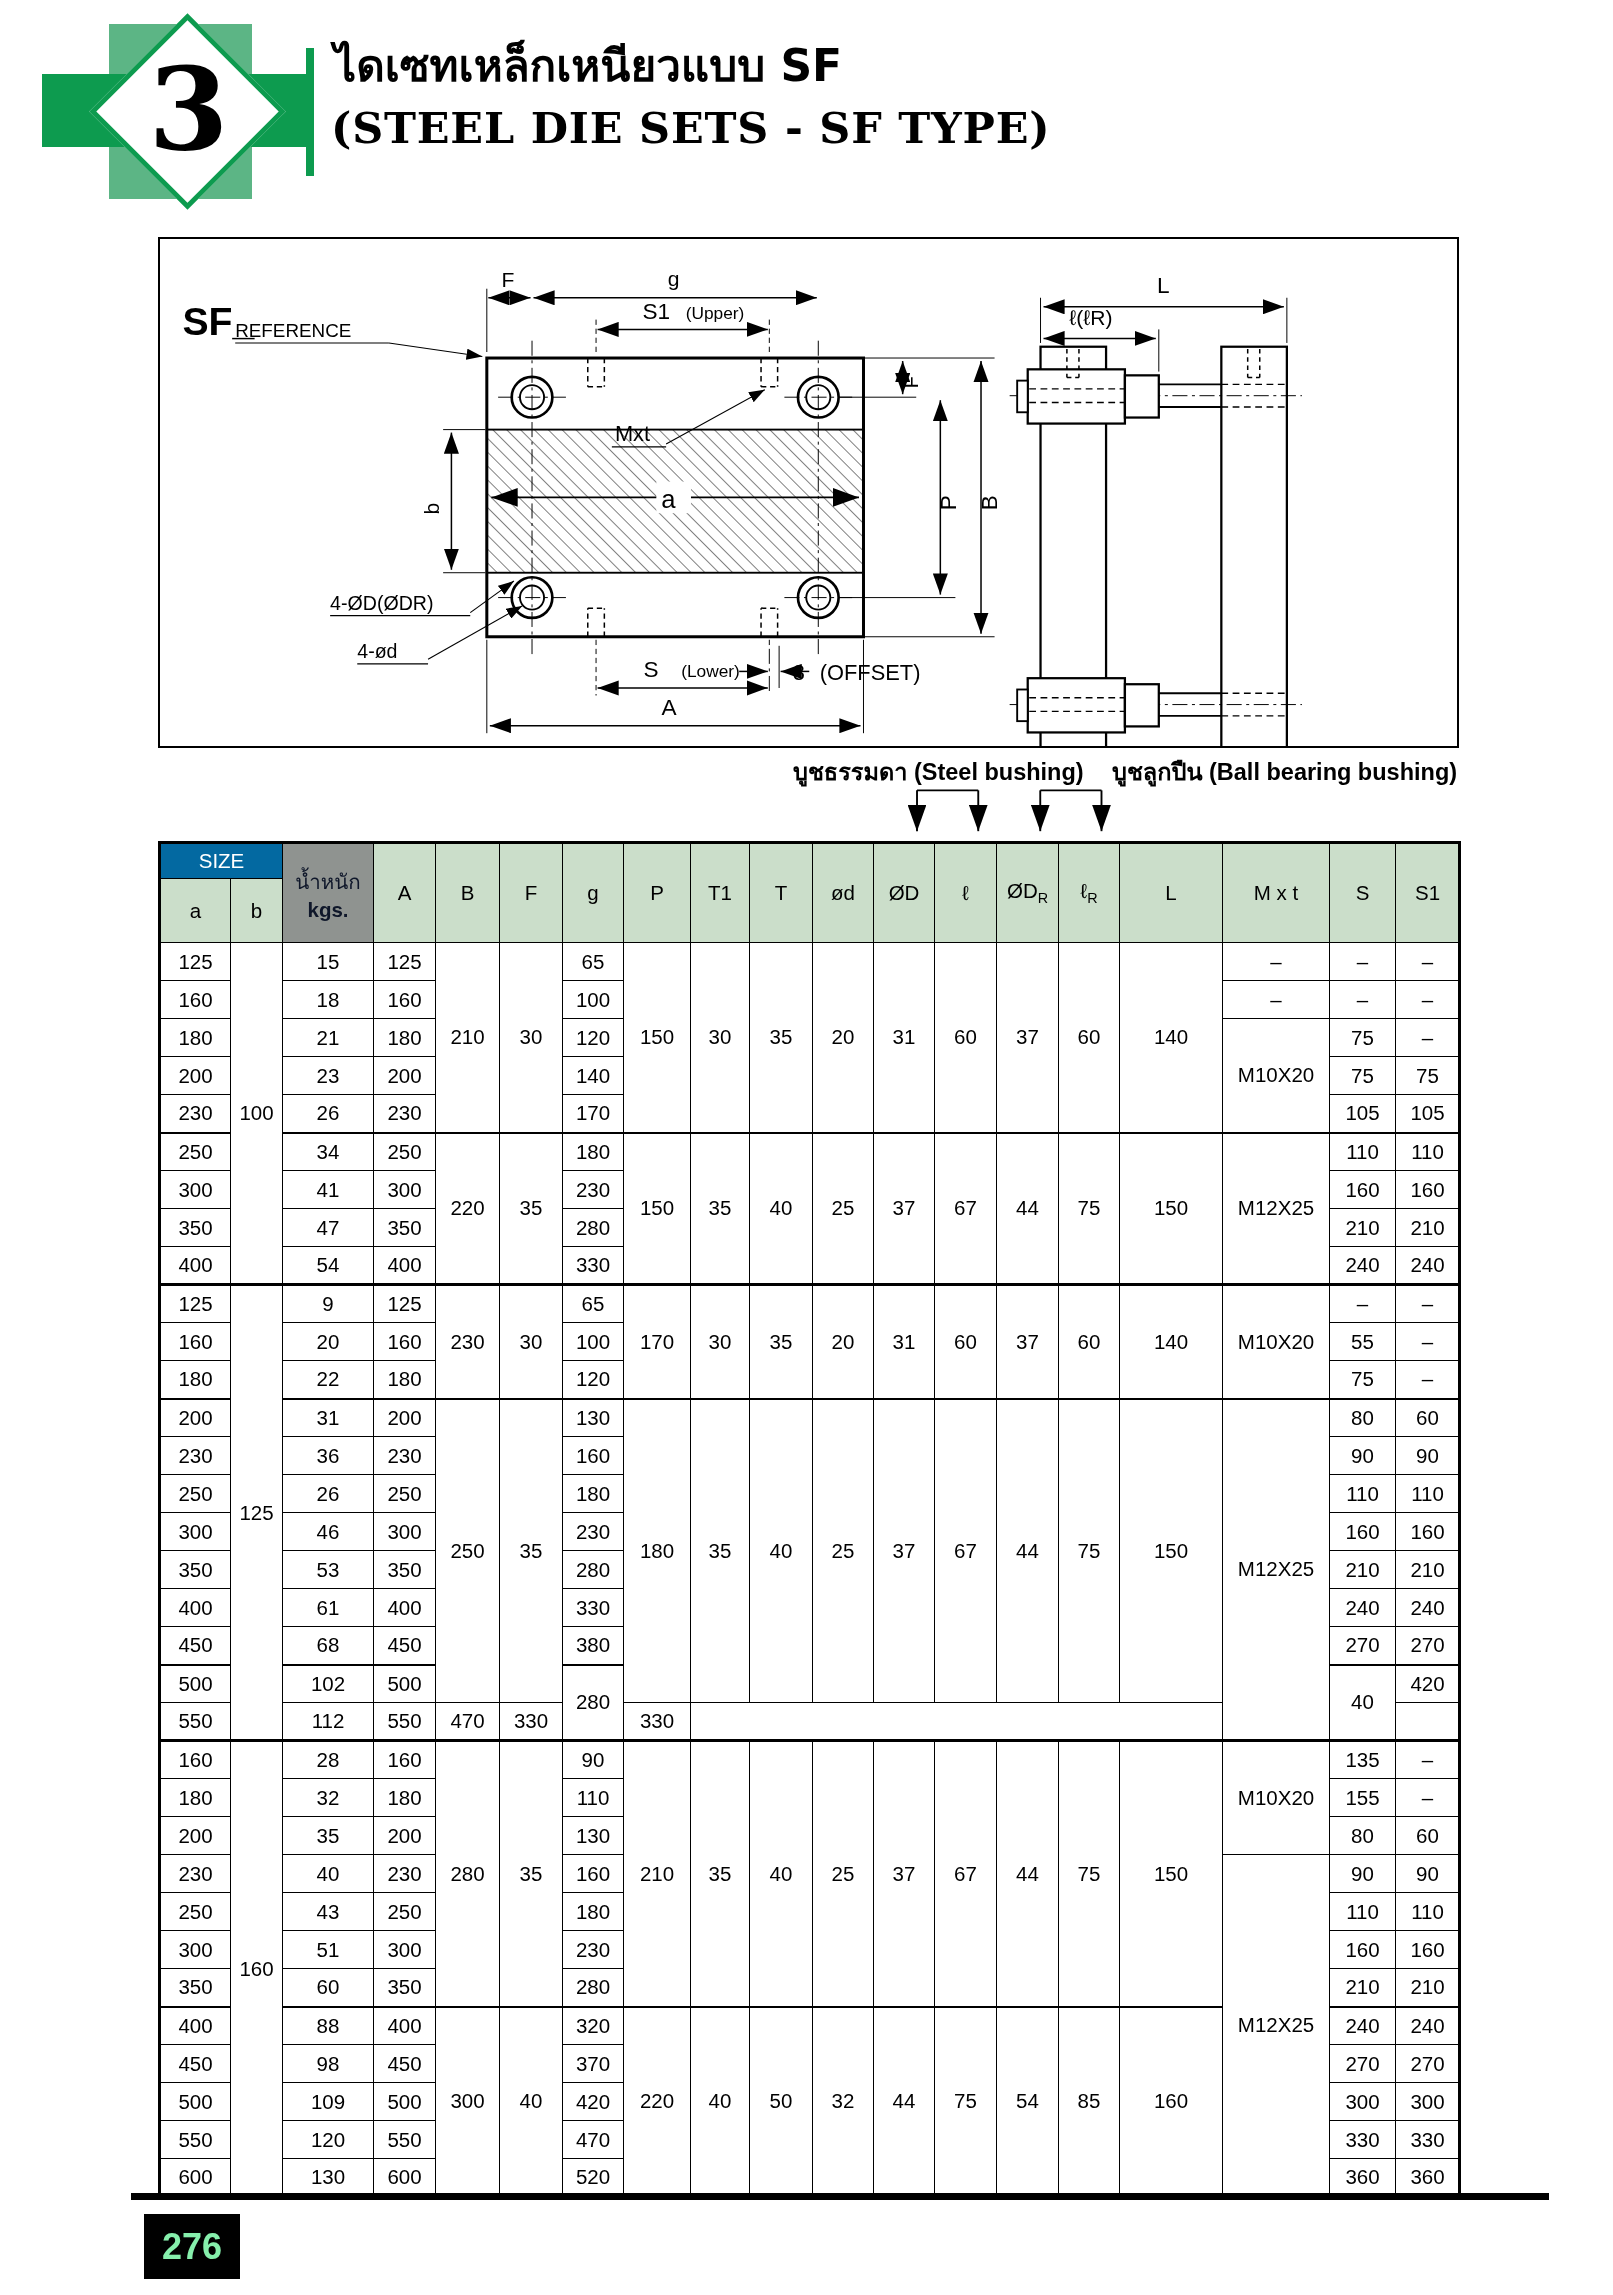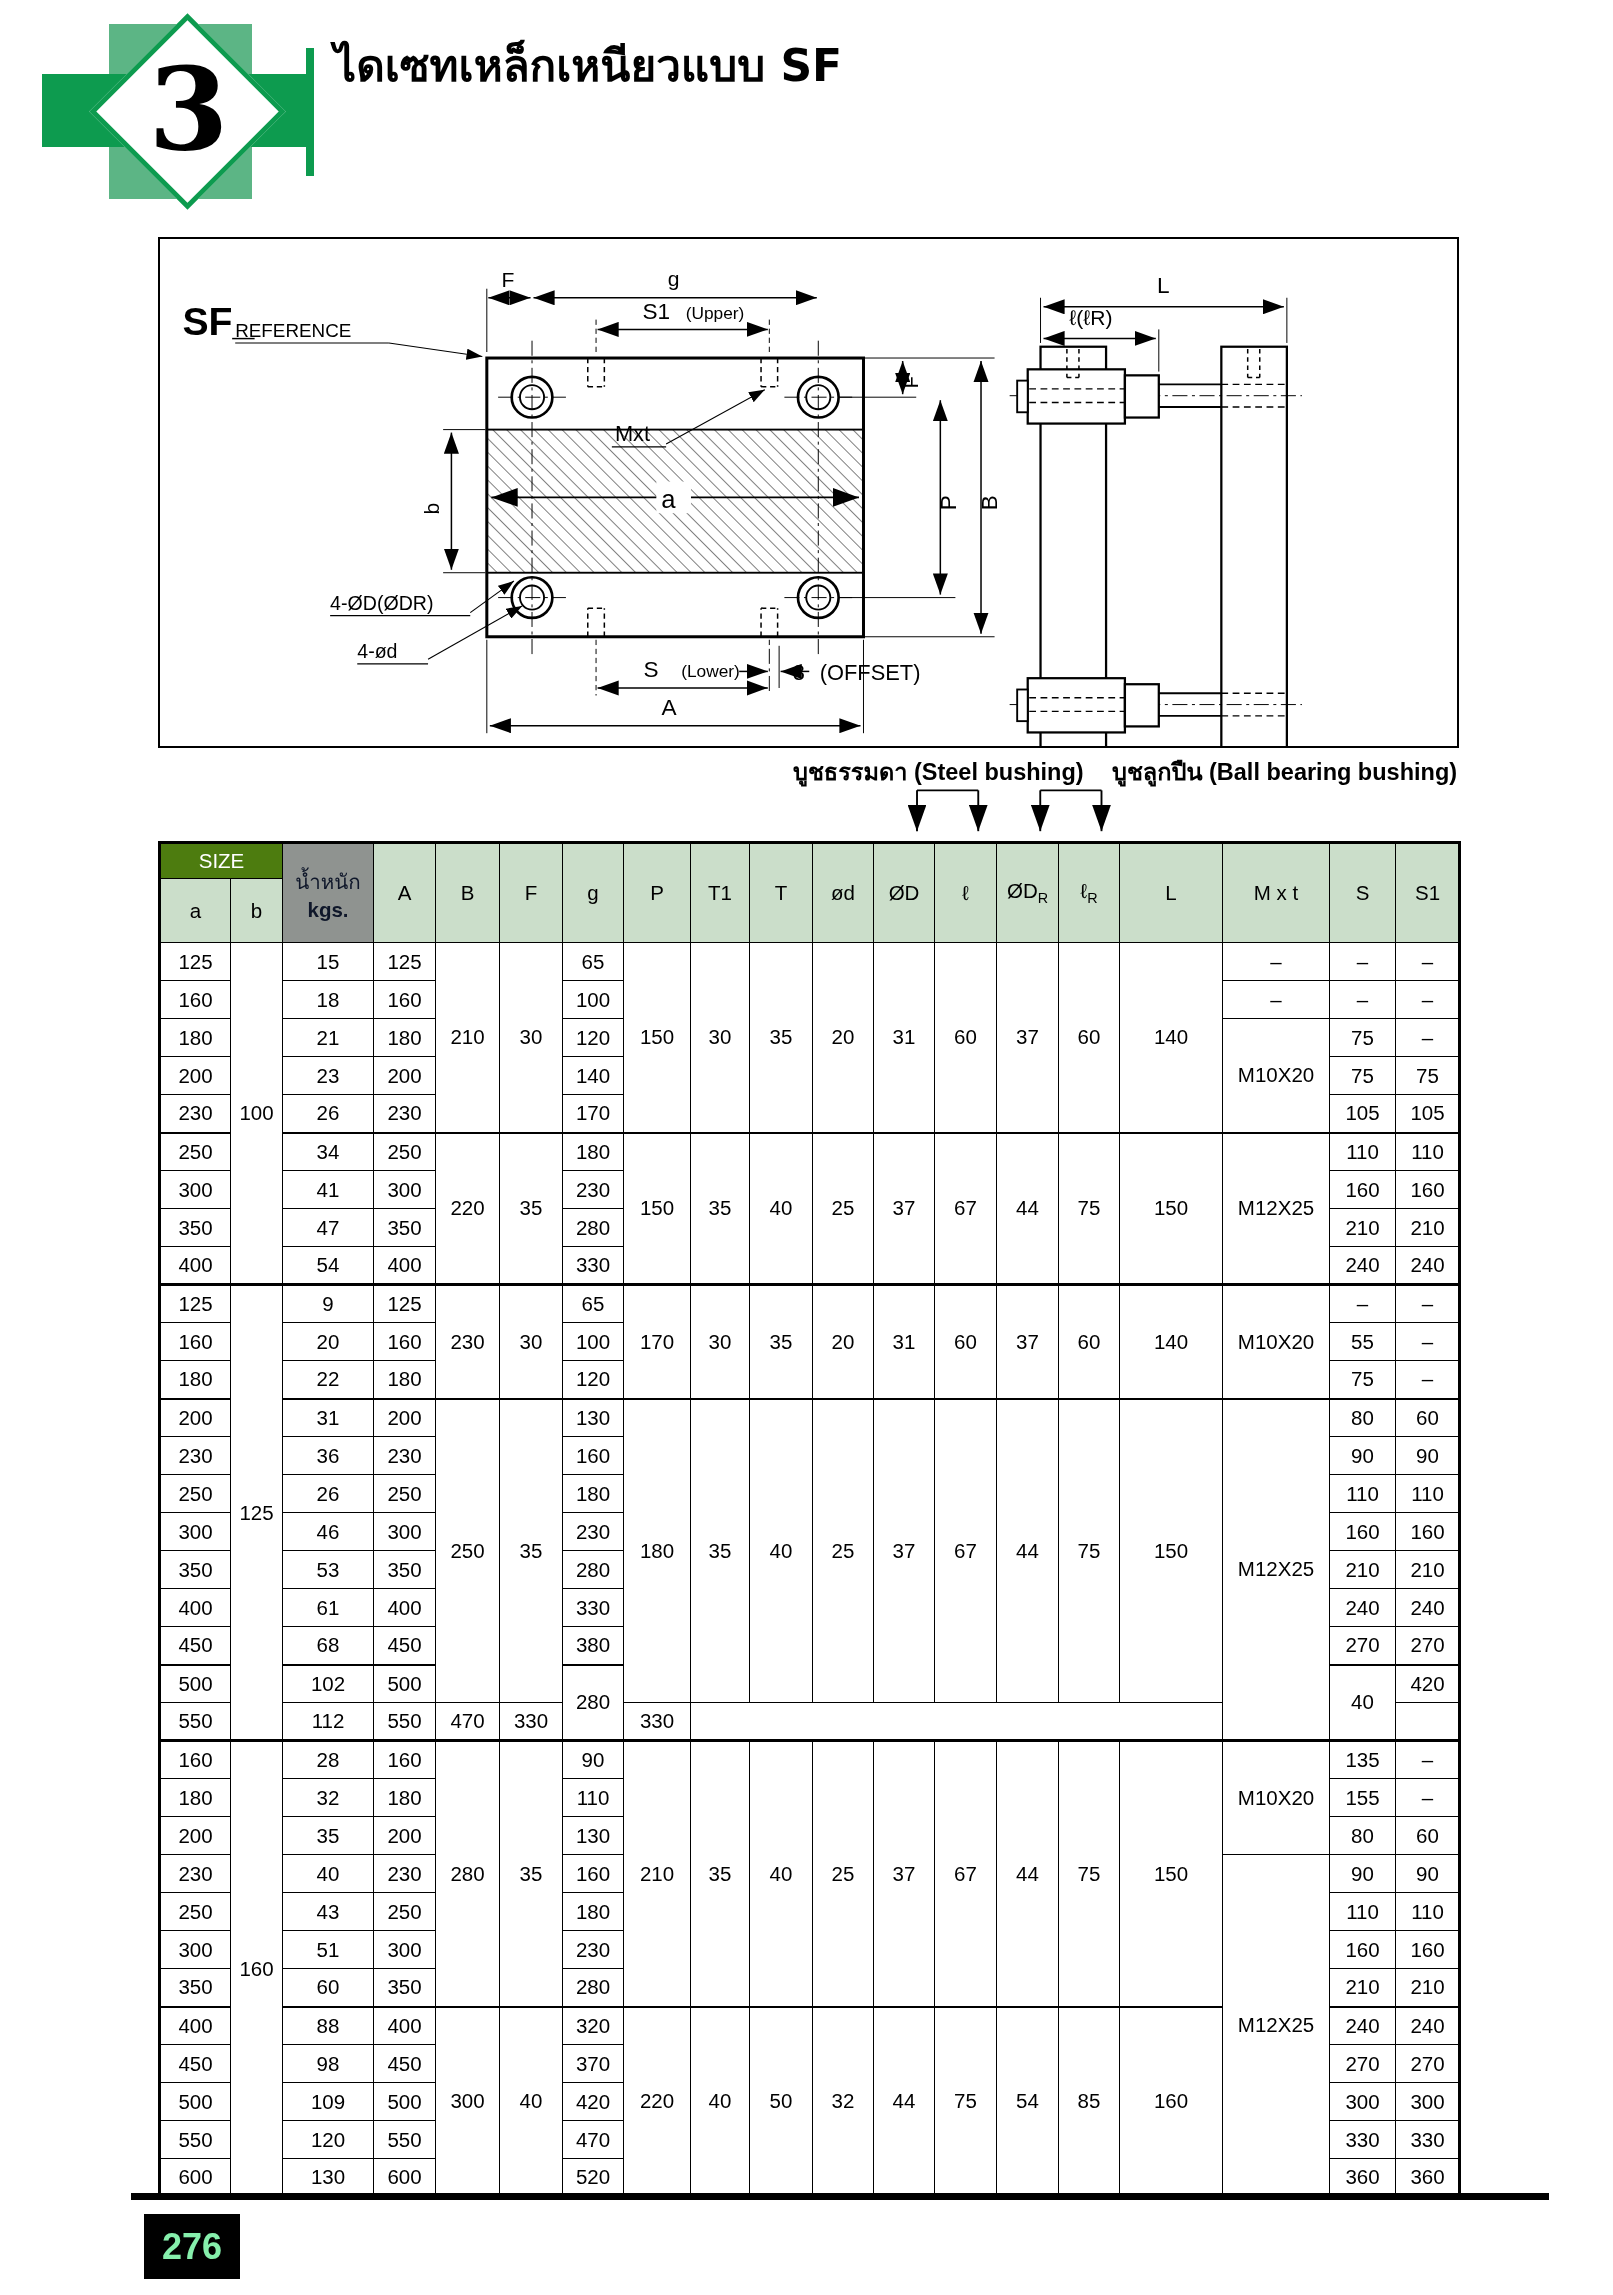--- a/index.html
+++ b/index.html
@@ -33,21 +33,21 @@
   .bushing svg{position:absolute;left:0;top:0;width:1301px;height:93px;}
 
   
   table.spec{position:absolute;left:158px;top:841px;width:1301px;border-collapse:collapse;
              table-layout:fixed;border:3.8px solid #000;}
   table.spec th,table.spec td{border:1.5px solid #000;padding:0;text-align:center;vertical-align:middle;
              font:20.5px "Liberation Sans",sans-serif;overflow:hidden;}
   table.spec thead tr.r1{height:36px;}
   table.spec thead tr.r2{height:64px;}
   table.spec tbody tr{height:38px;}
-  th.hsize{background:#4d7c0f;color:#fff;font:bold 24px "Liberation Sans",sans-serif;border-bottom-width:1.5px;}
+  th.hsize{background:#0369a1;color:#fff;font:bold 24px "Liberation Sans",sans-serif;border-bottom-width:1.5px;}
   th.hab{background:#cbdeca;font:bold 23px "Liberation Sans",sans-serif;border-bottom-width:3.8px;}
   th.hc{background:#cbdeca;font:bold 23px "Liberation Sans",sans-serif;border-bottom-width:3.8px;}
   th.hc sub{font-size:14.4px;}
   th.hgray{background:#8f9390;color:#0f172a;font:bold 20.5px "Liberation Sans",sans-serif;border-bottom-width:3.8px;}
   th.hgray .l2{font-weight:bold;}
   td.acol,td.bcol{font-weight:bold;font-size:22px;}
   tr.gt td{border-top-width:3.8px;}
   tr.st td{border-top-width:2.3px;}
 
   
@@ -63,20 +63,21 @@
 
   <div class="logo">
     <div class="sq1"></div>
     <div class="sq2"></div>
     <div class="band"></div>
     <div class="tick"></div>
     <div class="diamond"></div>
     <div class="three">3</div>
   </div>
   <div class="title1">ไดเซทเหล็กเหนียวแบบ SF</div>
+  <div class="title2">(STEEL DIE SETS - SF TYPE)</div>
 
   <div class="diagram">
     <svg viewBox="0 0 1714 673">
       <defs>
         <marker id="aE" markerWidth="15" markerHeight="10" refX="14" refY="5" orient="auto">
           <path d="M0,0 L14,5 L0,10 z" fill="#000"></path>
         </marker>
         <marker id="aS" markerWidth="15" markerHeight="10" refX="1" refY="5" orient="auto">
           <path d="M15,0 L1,5 L15,10 z" fill="#000"></path>
         </marker>

